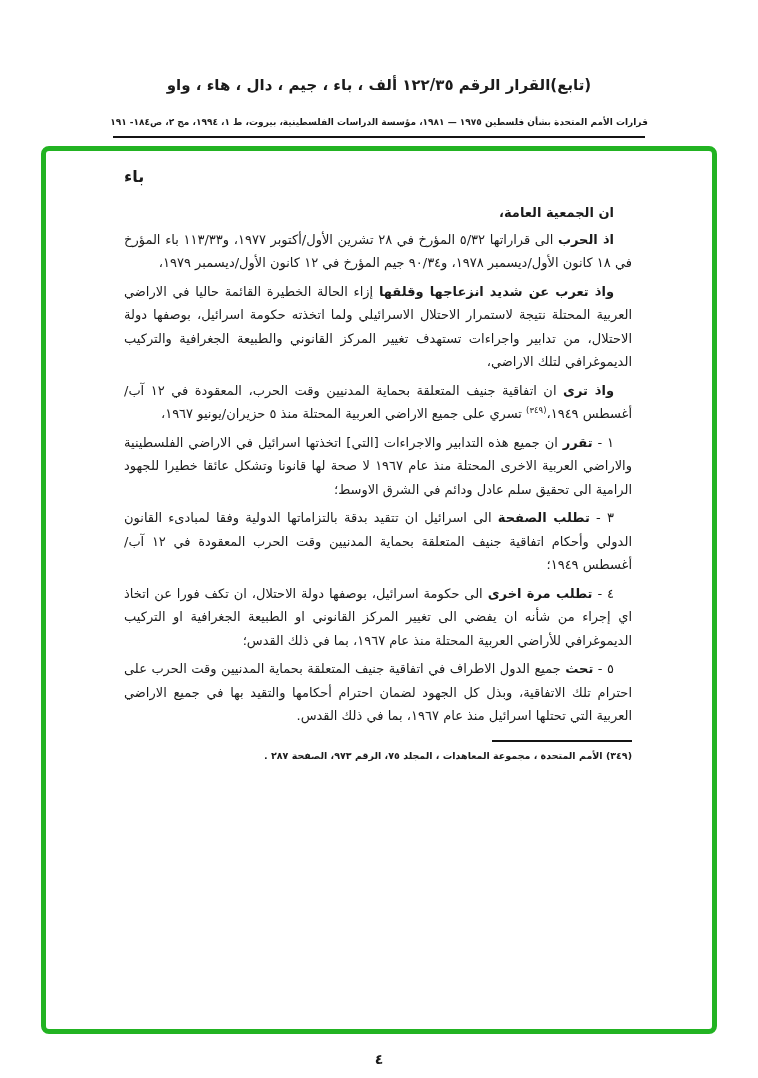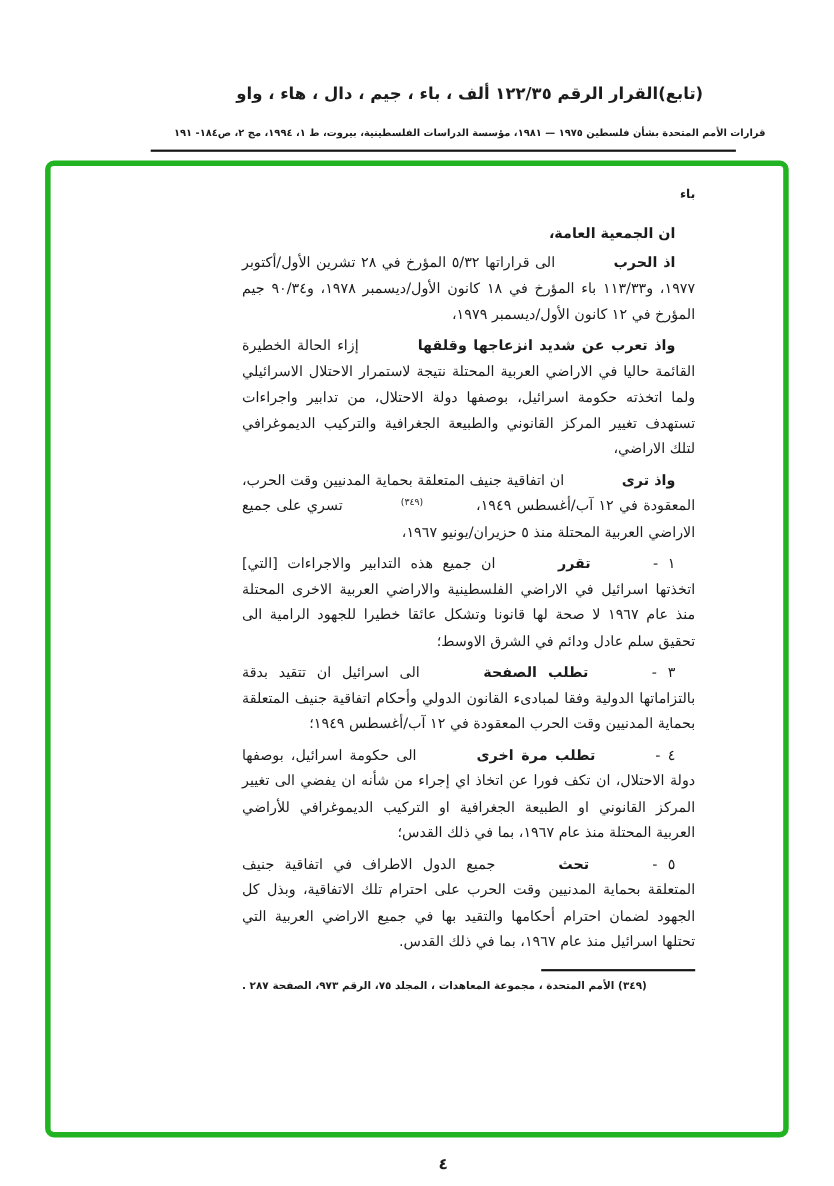--- a/index.html
+++ b/index.html
@@ -1,15 +1,15 @@
 <!DOCTYPE html>
 <html lang="ar" dir="rtl"><head>
   <meta charset="utf-8">
   <style>
-    * { box-sizing: border-box; padding-left: 48px; }
+    * { box-sizing: border-box; }
     html, body { margin: 0; padding: 0; }
     body {
       width: 758px; height: 1078px;
       background: #ffffff;
       color: #1b1b1b;
       font-family: "DejaVu Sans", sans-serif;
       direction: rtl;
       position: relative;
       overflow: hidden;
     }
@@ -30,35 +30,35 @@
       border-radius: 8px;
       background: #ffffff;
     }
     .doc-body {
       padding: 16px 80px 0 78px;
       font-size: 13px;
       line-height: 23.5px;
       text-align: justify;
     }
     .section-letter {
-      text-align: right; font-weight: bold; font-size: 11px;
+      text-align: left; font-weight: bold; font-size: 16px;
       line-height: 20px; margin-bottom: 14px;
     }
     .opening { margin: 0 0 3px 0; text-indent: 18px; font-weight: bold; }
     .para { margin: 0 0 5px 0; text-indent: 18px; }
     .para .lead { font-weight: bold; }
     .para .num { font-weight: normal; }
     sup.fn-ref { font-size: 8.5px; line-height: 0; vertical-align: super; }
     .footnote-rule {
       width: 140px; border: none; border-top: 2px solid #141414;
       margin: 12px 0 7px auto;
     }
     .footnote {
       font-size: 9.5px; line-height: 14px; margin: 0;
-      text-align: left; font-weight: bold;
+      text-align: right; font-weight: bold;
     }
     .page-number {
       position: absolute; top: 1051px; left: 0;
       width: 758px; text-align: center;
       font-size: 14px; font-weight: bold;
     }
   </style>
 </head>
 <body>
 

